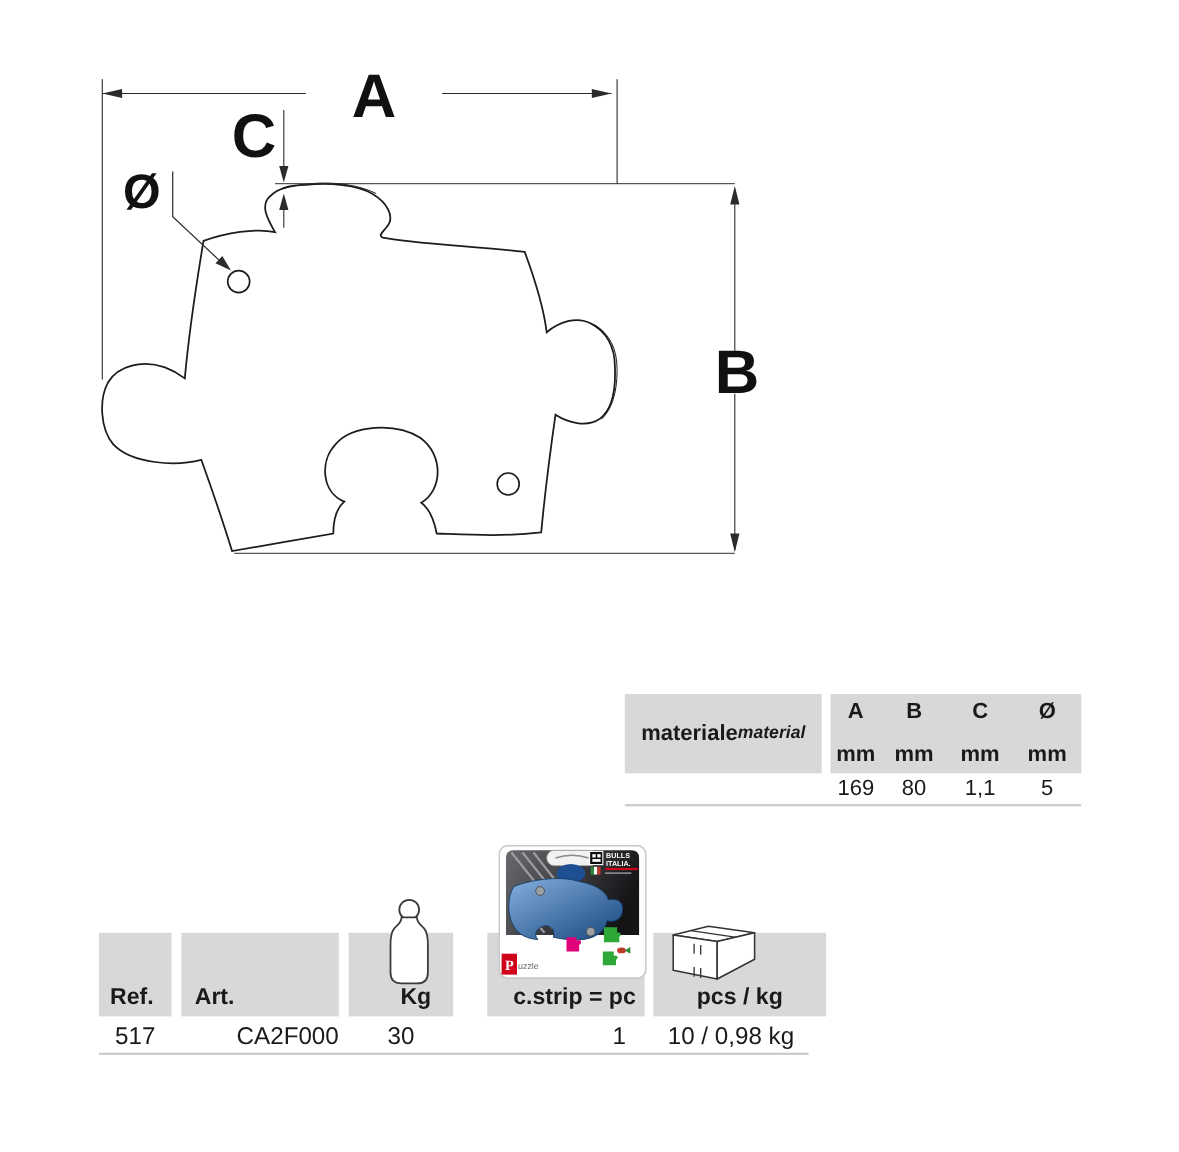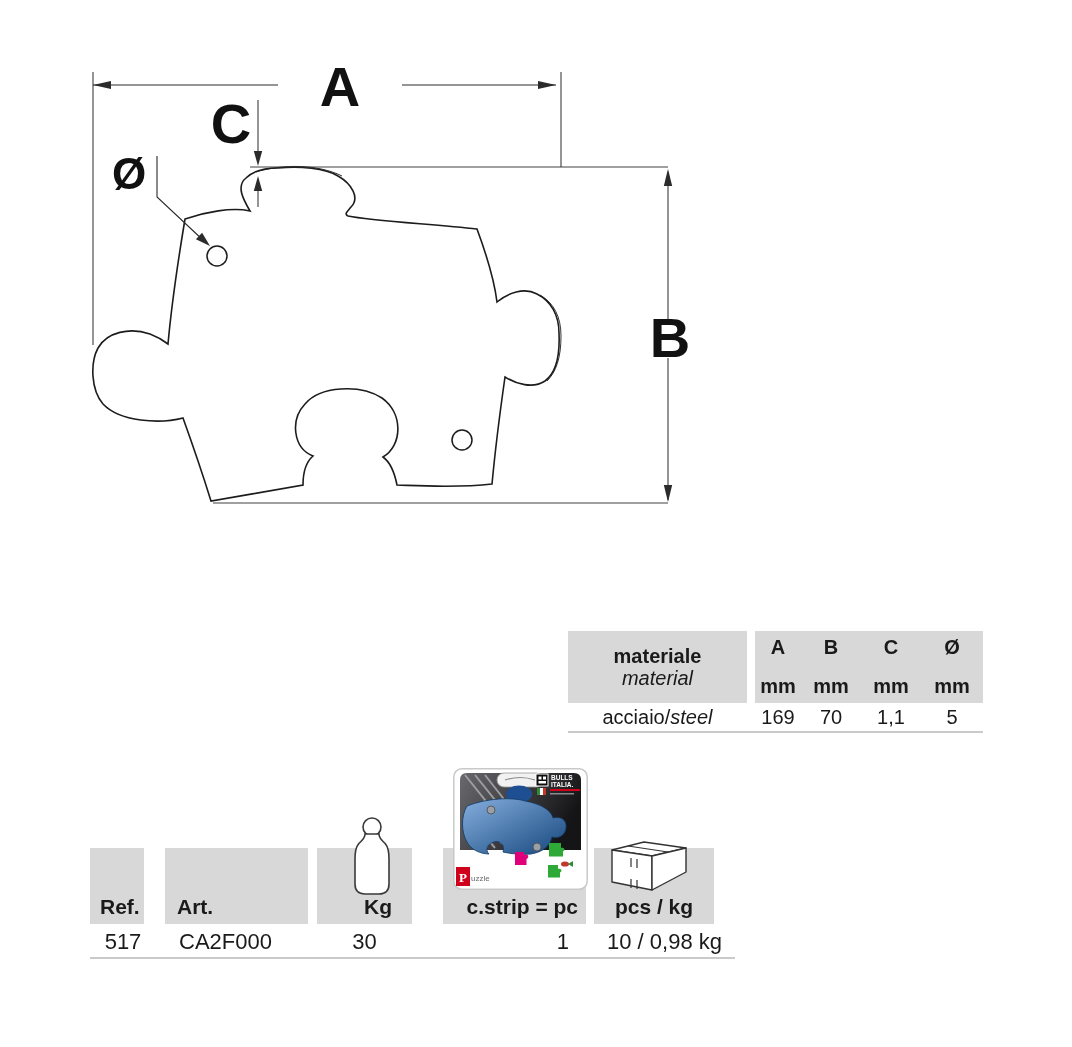--- a/index.html
+++ b/index.html
@@ -6,44 +6,44 @@
   #canvas{
     position:relative;width:1072px;height:1047px;background:#ffffff;
     font-family:"Liberation Sans", sans-serif;color:#1a1a1a;overflow:hidden;
   }
   
   #drawing-svg{position:absolute;left:0;top:0;}
   .dim-text{font-family:"Liberation Sans",sans-serif;font-weight:bold;fill:#111;}
   
   #material-table{position:absolute;left:568px;top:631px;width:415px;height:105px;}
   #material-table .band{position:absolute;top:0;height:72px;background:#d8d8d8;}
-  #mat-cell{left:0;width:179px;display:flex;flex-direction:column;justify-content:center;align-items:center;}
+  #mat-cell{left:0;width:179px;display:flex;justify-content:center;align-items:center;}
   #mat-cell .l1{font-size:20px;font-weight:bold;line-height:22px;}
-  #mat-cell .l2{font-size:20px;font-weight:normal;font-style:italic;line-height:22px;}
+  #mat-cell .l2{font-size:16px;font-weight:bold;font-style:italic;line-height:22px;}
   #dim-cols{left:187px;width:228px;display:flex;}
   .dim-col{display:flex;flex-direction:column;justify-content:space-between;align-items:center;padding:6px 0 7px 0;box-sizing:border-box;}
   .dim-col .letter,.dim-col .unit{font-size:20px;font-weight:bold;line-height:20px;}
   #mat-row{position:absolute;top:72px;left:0;width:415px;height:28px;}
   #mat-row .matval{position:absolute;left:0;width:179px;text-align:center;font-size:20px;line-height:28px;}
   #mat-row .matval .i{font-style:italic;}
   #mat-row .vals{position:absolute;left:187px;width:228px;display:flex;}
   #mat-row .vals .dim-col{padding:0;justify-content:center;}
   #mat-row .vals span{font-size:20px;line-height:28px;}
   .thinline{position:absolute;height:2px;background:#cacaca;}
   
   #order-table{position:absolute;left:90px;top:760px;width:660px;height:210px;}
   #order-table .hcell{position:absolute;top:88px;height:76px;background:#d8d8d8;display:flex;align-items:flex-end;box-sizing:border-box;font-size:21px;font-weight:bold;padding-bottom:5px;}
-  #oc-ref{left:0;width:54px;padding-left:10px;}
+  #oc-ref{left:0;width:66px;padding-left:10px;}
   #oc-art{left:75px;width:143px;padding-left:12px;}
   #oc-kg{left:227px;width:95px;justify-content:flex-end;padding-right:20px;}
   #oc-strip{left:353px;width:143px;justify-content:flex-end;padding-right:8px;}
-  #oc-pcs{left:504px;width:120px;justify-content:center;}
+  #oc-pcs{left:504px;width:157px;justify-content:center;}
   #order-table .dcell{position:absolute;top:169px;height:26px;font-size:22px;line-height:26px;box-sizing:border-box;}
   #od-ref{left:0;width:66px;text-align:center;}
-  #od-art{left:75px;width:143px;padding-left:14px;}
+  #od-art{left:75px;width:143px;padding-left:14px;text-align:right;}
   #od-kg{left:227px;width:95px;text-align:center;}
   #od-strip{left:353px;width:143px;text-align:right;padding-right:17px;}
   #od-pcs{left:504px;width:141px;text-align:center;}
   .icon-abs{position:absolute;}
 </style>
 </head>
 <body>
 
 <div id="canvas">
 
@@ -133,29 +133,26 @@
       <div class="dim-col" style="width:60px">
         <span class="letter">C</span>
         <span class="unit">mm</span>
       </div>
       <div class="dim-col" style="width:62px">
         <span class="letter">Ø</span>
         <span class="unit">mm</span>
       </div>
     </div>
     <div id="mat-row">
-      <div class="matval">
-        <span>acciaio/</span><span class="i">steel</span>
-      </div>
       <div class="vals">
         <div class="dim-col" style="width:46px">
             <span>169</span>
           </div>
         <div class="dim-col" style="width:60px">
-            <span>70</span>
+            <span>80</span>
           </div>
         <div class="dim-col" style="width:60px">
             <span>1,1</span>
           </div>
         <div class="dim-col" style="width:62px">
             <span>5</span>
           </div>
       </div>
     </div>
     <div class="thinline" style="left:0;top:100px;width:415px;"></div>

